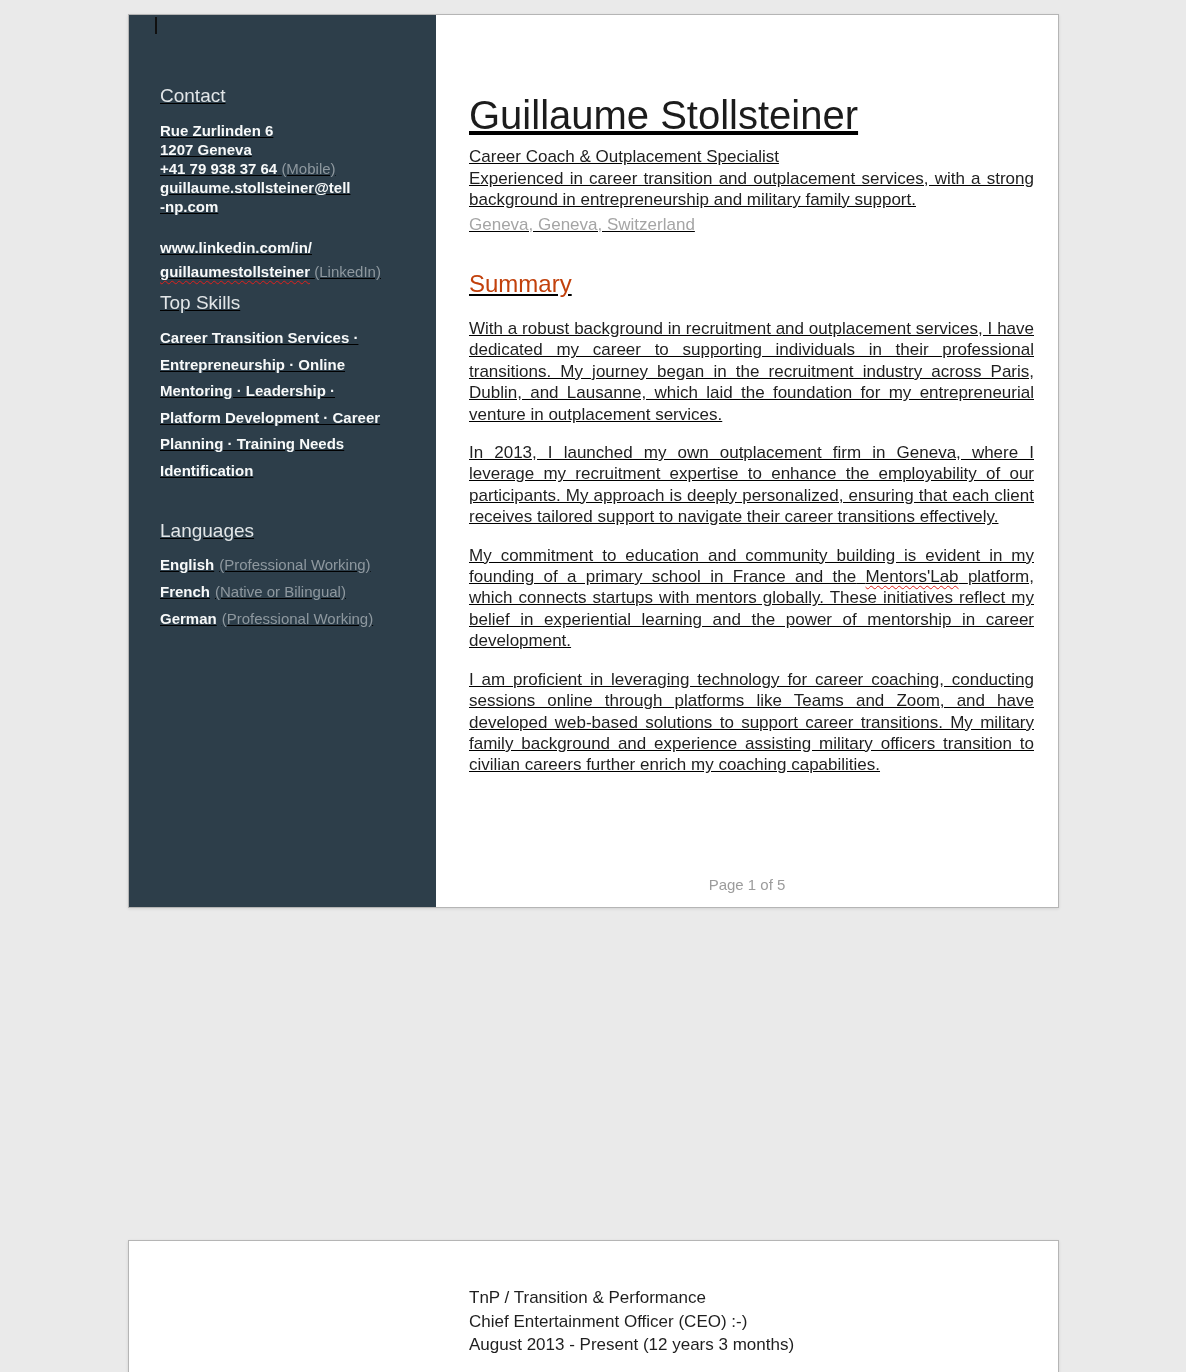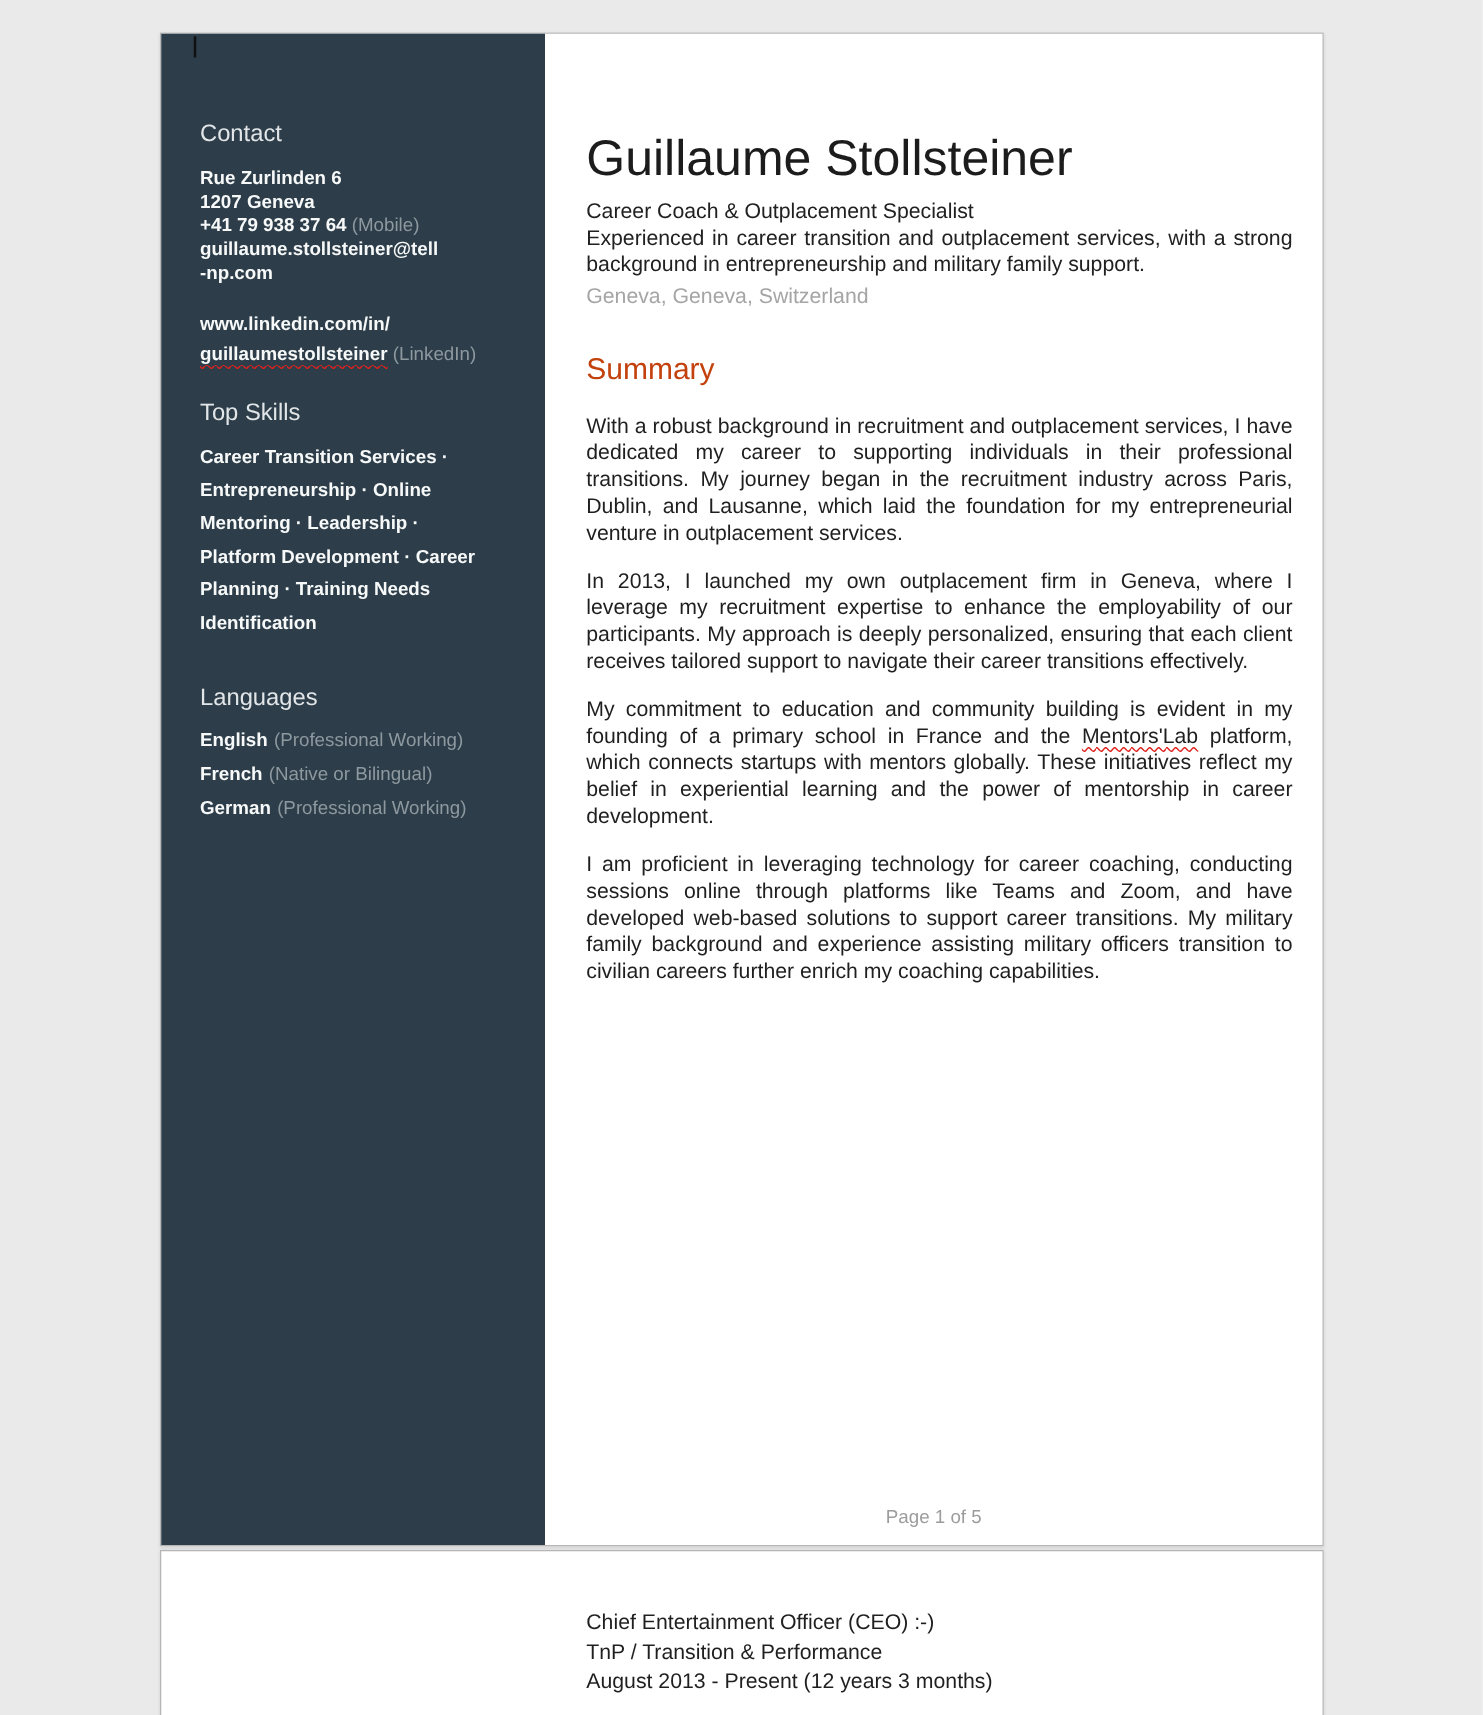--- a/index.html
+++ b/index.html
@@ -28,23 +28,24 @@
   }
   .page{
     position:absolute;
     left:128px;
     width:931px;
     background:var(--page-bg);
     border:1px solid var(--page-border);
     box-shadow:0 1px 3px rgba(0,0,0,0.10);
   }
   .page1{
-    top:26px;
-    height:1211px;
+    top:14px;
+    height:894px;
     display:flex;
+    text-decoration:underline;
   }
   .page2{
     top:1240px;
     height:220px;
   }
   
   .sidebar{
     position:relative;
     width:307px;
     flex:0 0 307px;
@@ -82,21 +83,21 @@
     line-height:24px;
   }
   .squiggle{
     text-decoration:underline;
     text-decoration-style:wavy;
     text-decoration-color:var(--squiggle-red);
     text-decoration-thickness:1px;
     text-underline-offset:3px;
     text-decoration-skip-ink:none;
   }
-  .skills-heading{margin-top:24px;}
+  .skills-heading{margin-top:8px;}
   .skill-group{
     margin-top:11px;
     font-size:15px;
     font-weight:700;
     line-height:26.5px;
   }
   .skill-group.second{margin-top:12px;}
   .languages-heading{margin-top:36px;}
   .lang-list{
     margin-top:9px;
@@ -248,20 +249,20 @@
       <p class="body-para">I am proficient in leveraging technology for career coaching, conducting sessions online through platforms like Teams and Zoom, and have developed web-based solutions to support career transitions. My military family background and experience assisting military officers transition to civilian careers further enrich my coaching capabilities.</p>
     </div>
 
     <div class="page-footer">Page 1 of 5</div>
   </div>
 
   <div class="page page2">
     <div class="page2-inner">
 
       <div class="exp-entry">
+        <div>TnP / Transition &amp; Performance</div>
         <div>Chief Entertainment Officer (CEO) :-)</div>
-        <div>TnP / Transition &amp; Performance</div>
         <div>August 2013 - Present (12 years 3 months)</div>
       </div>
     </div>
   </div>
 
 </div>
 
 </body></html>

